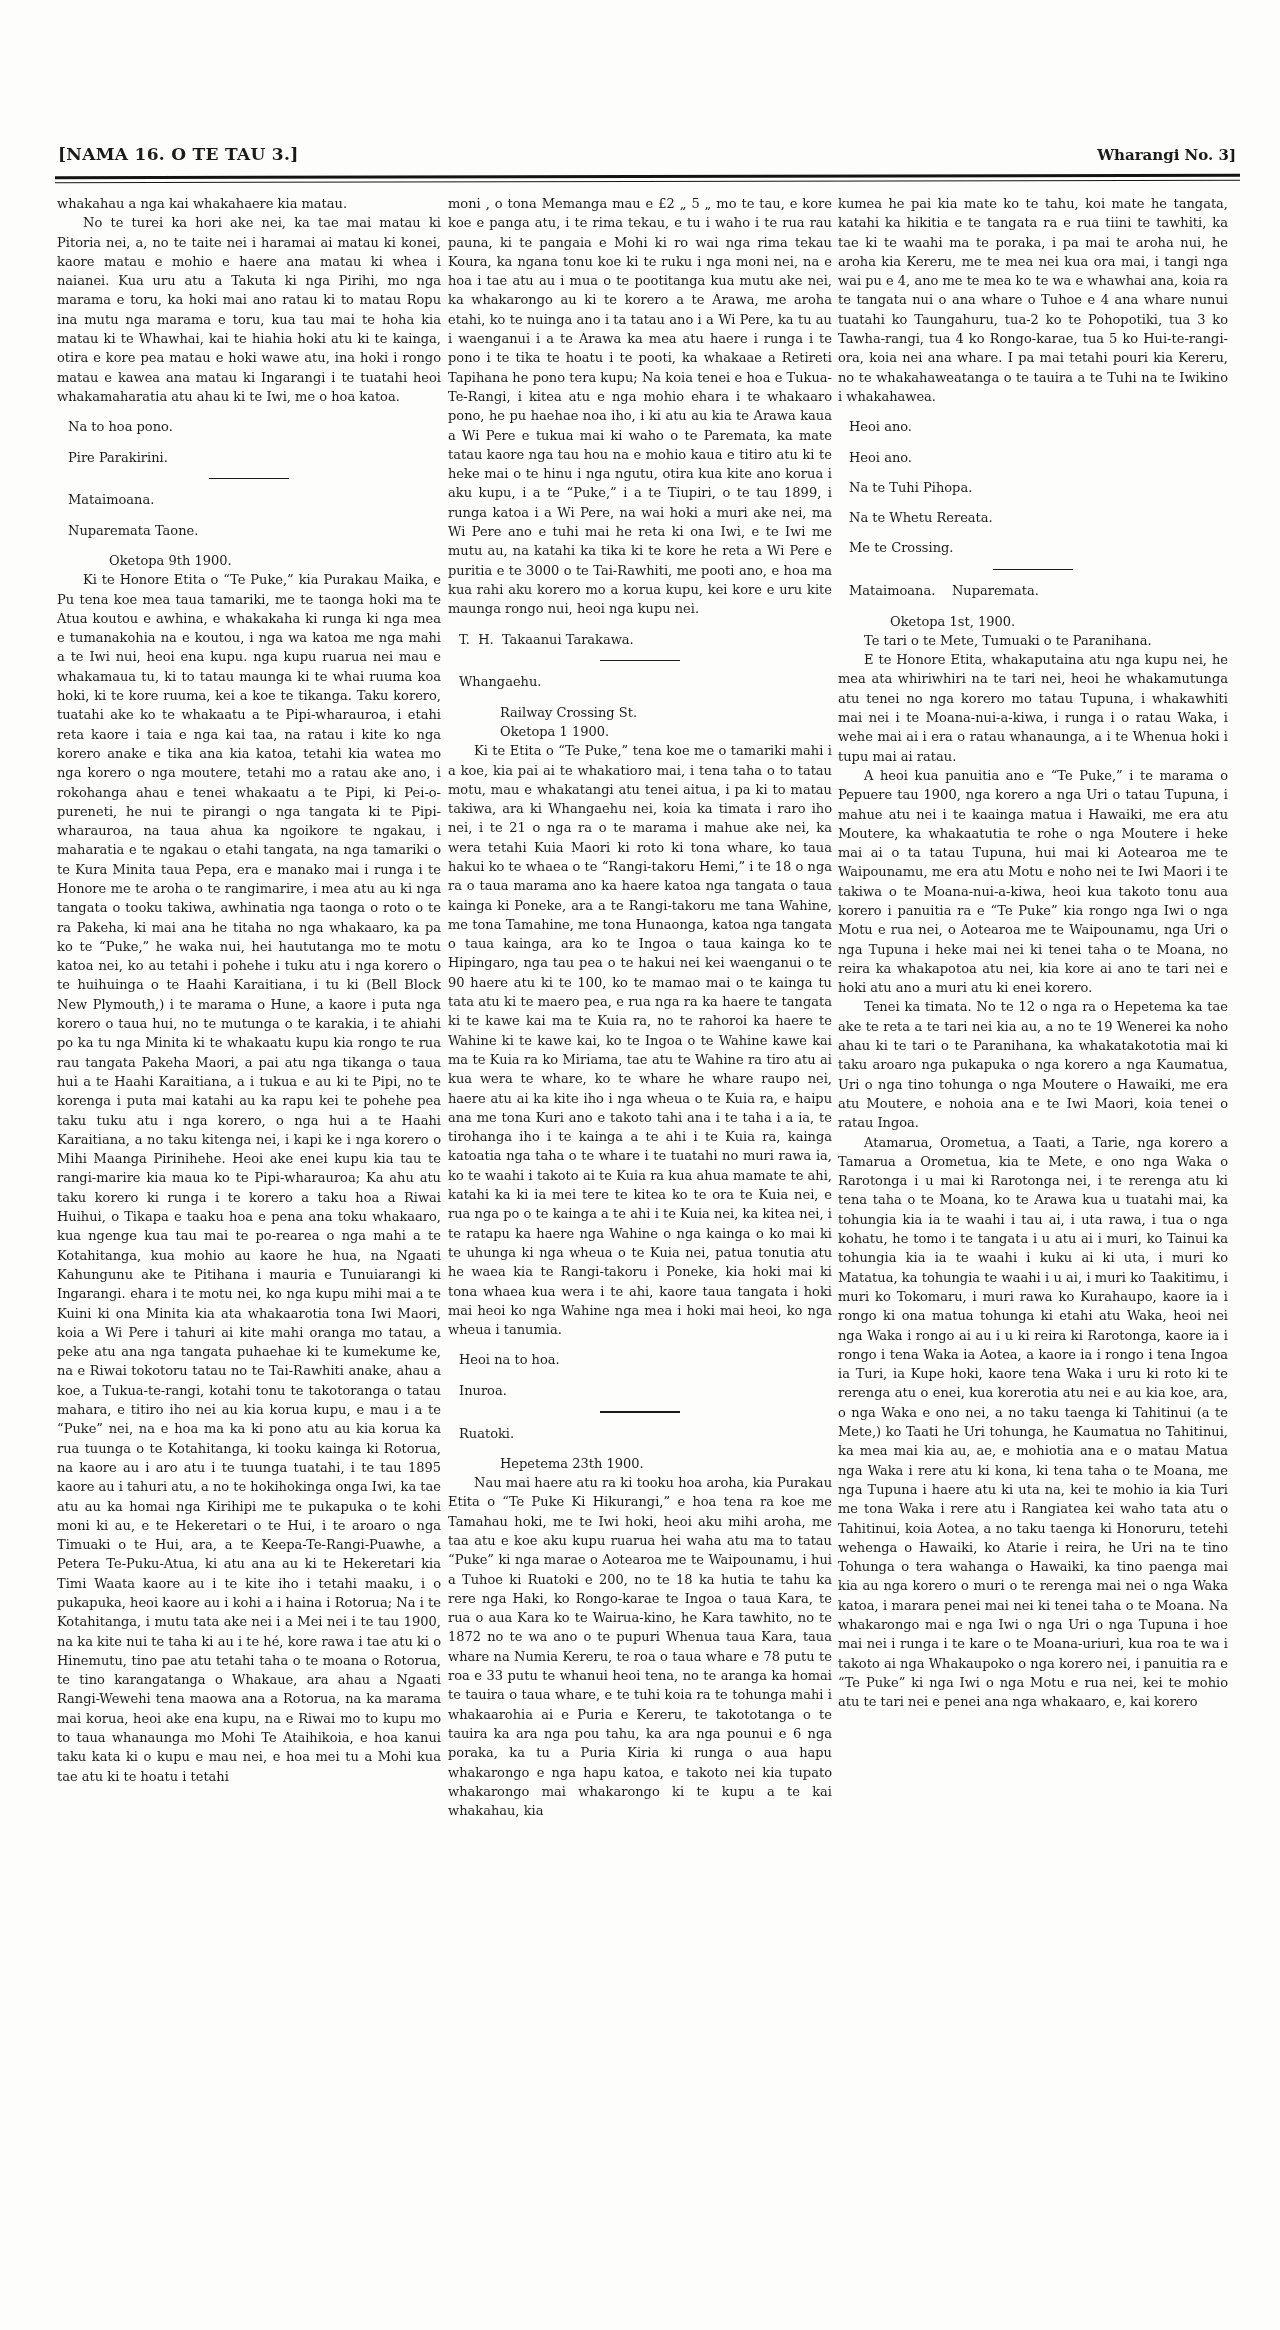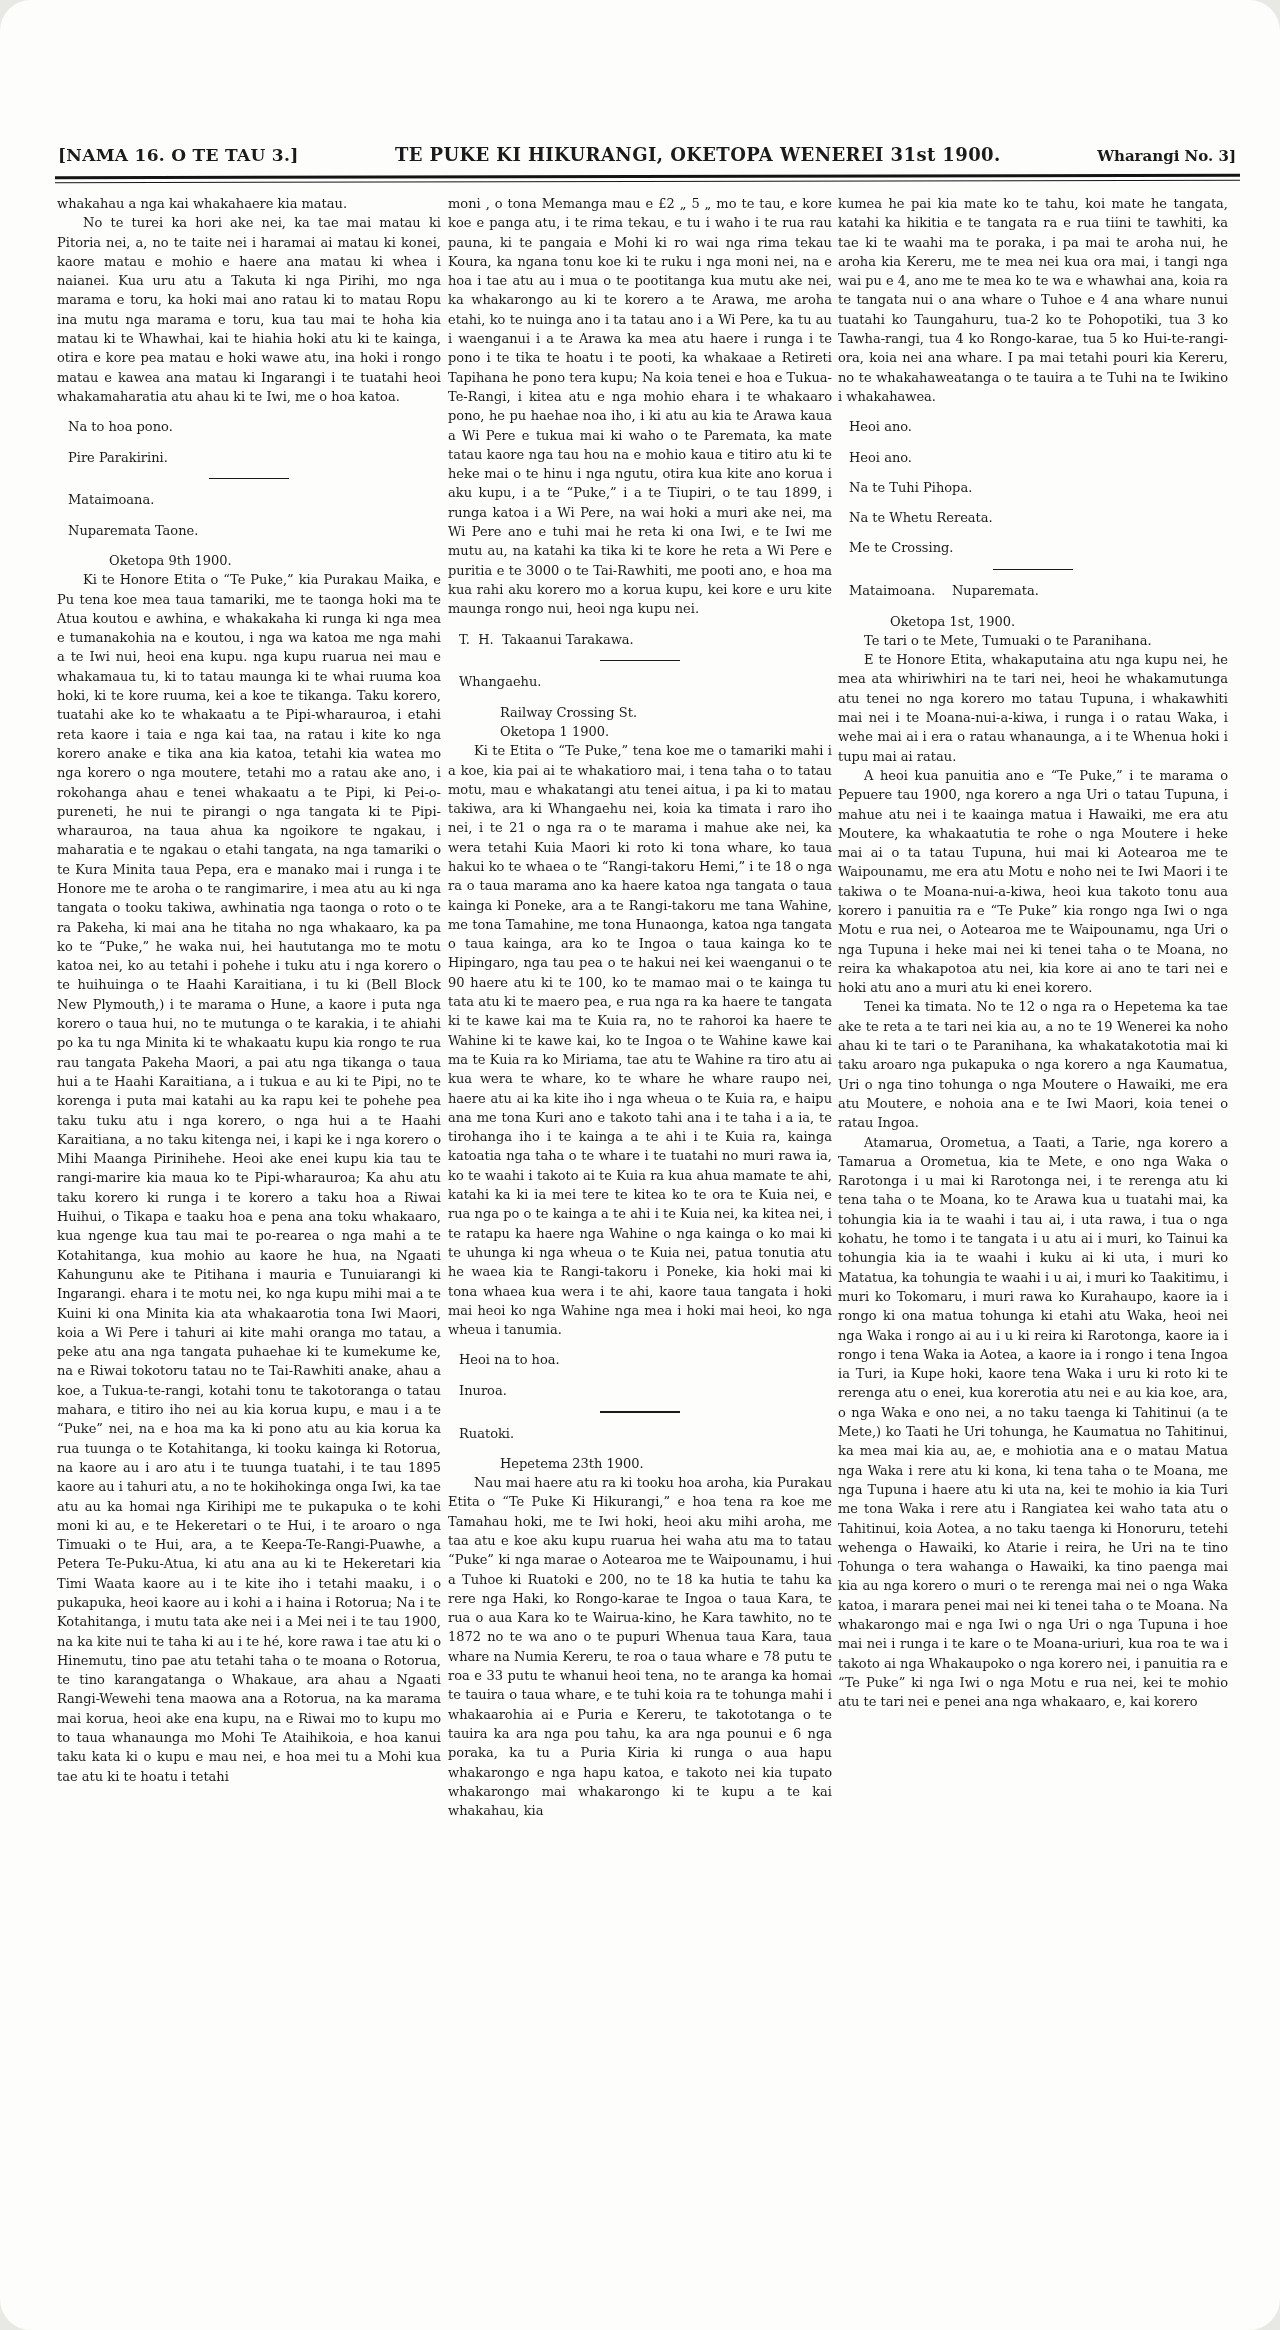--- a/index.html
+++ b/index.html
@@ -1,17 +1,17 @@
 <!DOCTYPE html>
 <html><head>
 <meta charset="utf-8">
 <style>
   html,body{margin:0;padding:0;background:#e8e8e4;}
   .page{position:relative;width:1280px;height:2330px;margin:0 auto;background:#fdfdfb;
-        font-family:"DejaVu Serif","Liberation Serif",serif;color:#1b1b1b;overflow:hidden;border-radius:31px;}
+        font-family:"DejaVu Serif","Liberation Serif",serif;color:#1b1b1b;overflow:hidden;}
   .masthead{position:absolute;left:58px;right:44px;top:144px;display:flex;
             justify-content:space-between;align-items:baseline;white-space:nowrap;}
   .m-issue{font-size:17px;font-weight:bold;letter-spacing:.3px;}
   .m-title{font-size:18px;font-weight:bold;letter-spacing:.4px;}
   .m-page{font-size:15px;font-weight:bold;}
   .rule{position:absolute;left:55px;right:40px;background:#141414;}
   .rule1{top:175px;height:3px;transform:rotate(-0.12deg);}
   .rule2{top:181px;height:1px;transform:rotate(-0.12deg);}
   .col{position:absolute;top:194px;width:384px;font-size:13px;line-height:19.3px;
        text-align:justify;text-justify:inter-word;}
@@ -23,21 +23,20 @@
   .c{margin:11px;text-indent:0;}
   .cr{margin:0;text-align:left;text-indent:0;transform:translateX(52px);}
   .divider{width:80px;height:1.5px;background:#1b1b1b;margin:8px auto 7px;}
 </style>
 </head>
 <body>
 
 <div class="page">
   <div class="masthead">
     <span class="m-issue">[NAMA 16. O TE TAU 3.]</span>
-    <span class="m-title">TE PUKE KI HIKURANGI, OKETOPA WENEREI 31st 1900.</span>
     <span class="m-page">Wharangi No. 3]</span>
   </div>
   <div class="rule rule1"></div>
   <div class="rule rule2"></div>
   <div class="col col1">
       <div class="pn">whakahau a nga kai whakahaere kia matau.</div>
       <div class="p">No te turei ka hori ake nei, ka tae mai matau ki Pitoria nei, a, no te taite nei i haramai ai matau ki konei, kaore matau e mohio e haere ana matau ki whea i naianei. Kua uru atu a Takuta ki nga Pirihi, mo nga marama e toru, ka hoki mai ano ratau ki to matau Ropu ina mutu nga marama e toru, kua tau mai te hoha kia matau ki te Whawhai, kai te hiahia hoki atu ki te kainga, otira e kore pea matau e hoki wawe atu, ina hoki i rongo matau e kawea ana matau ki Ingarangi i te tuatahi heoi whakamaharatia atu ahau ki te Iwi, me o hoa katoa.</div>
       <div class="c">Na to hoa pono.</div>
       <div class="c">Pire Parakirini.</div>
       <div class="divider"></div>

